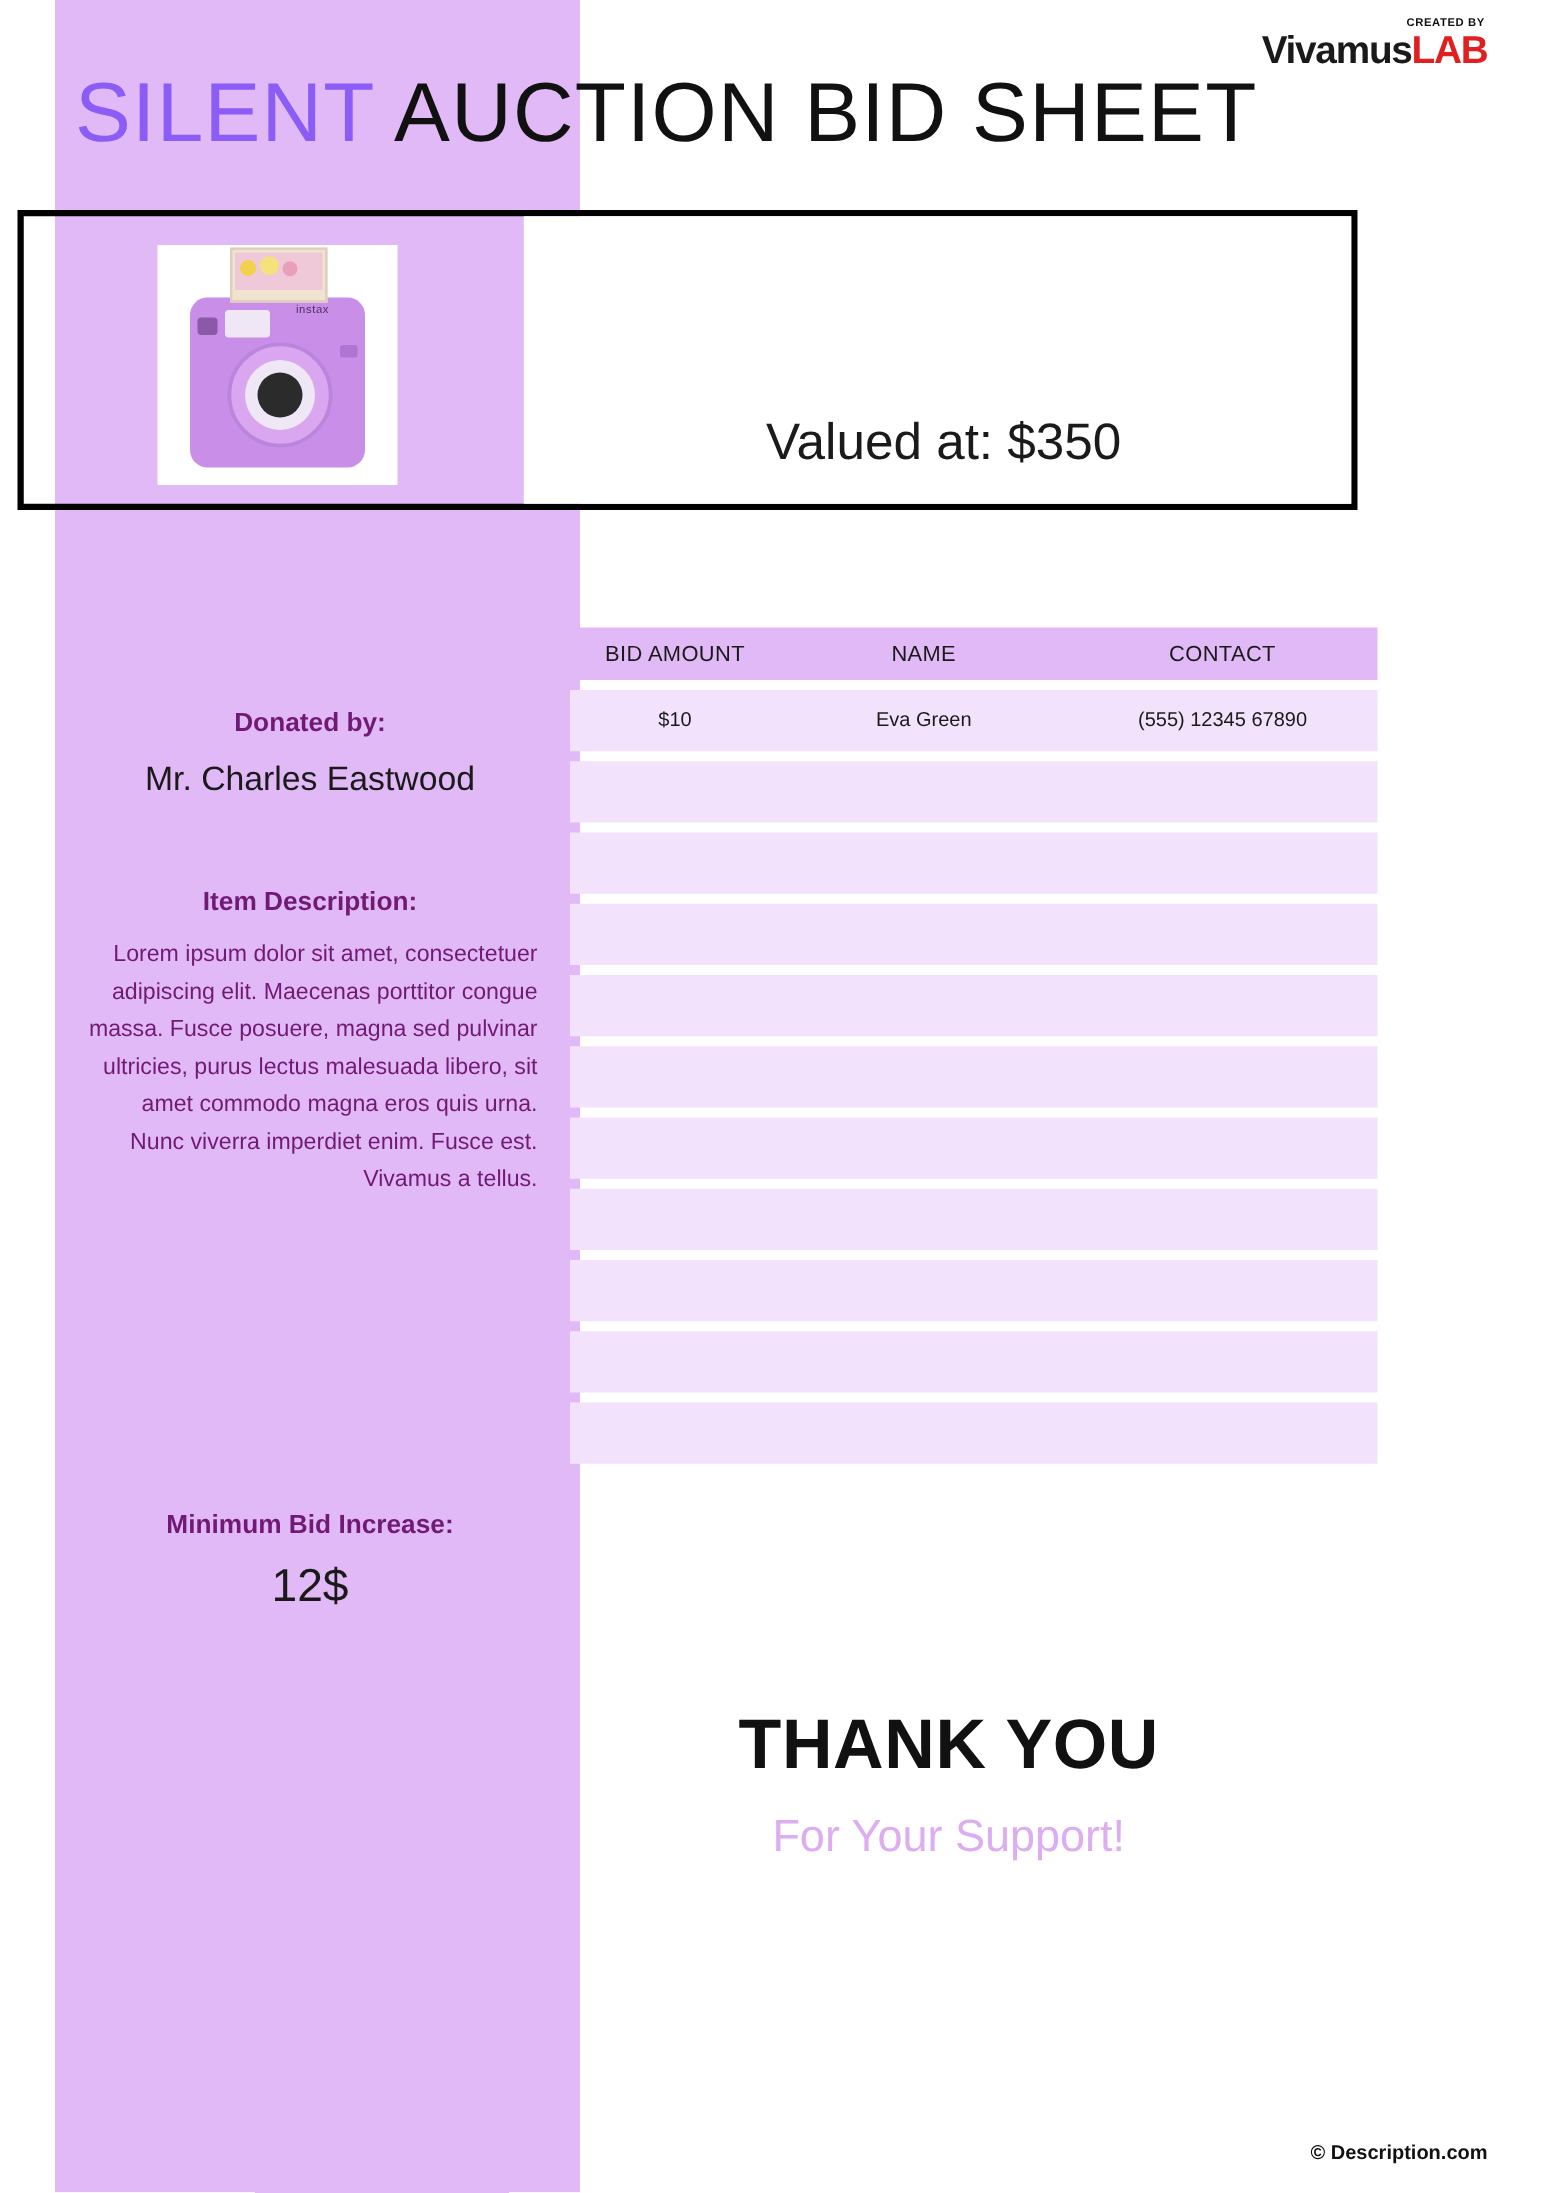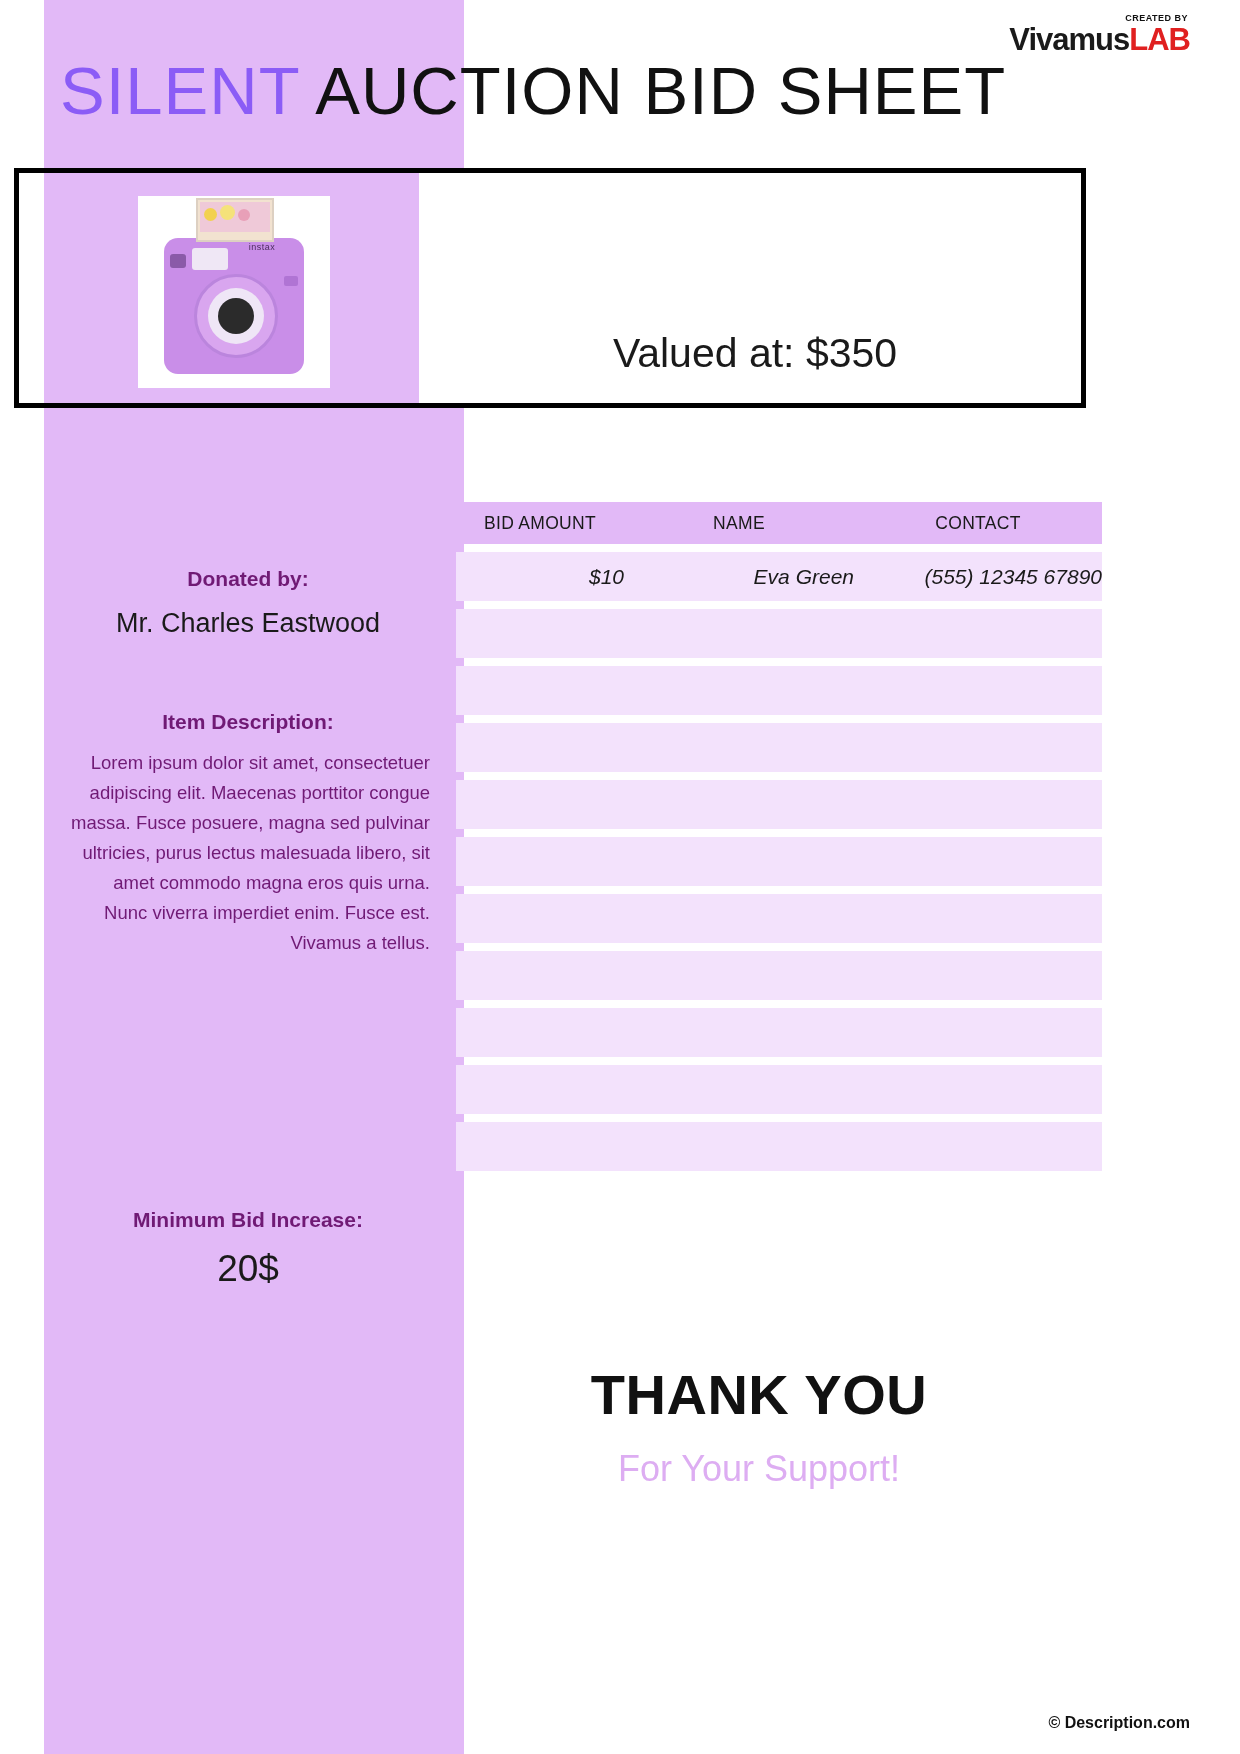--- a/index.html
+++ b/index.html
@@ -73,21 +73,20 @@
     position: absolute;
     left: 419px; top: 173px;
     width: 662px; height: 230px;
     background: #ffffff;
   }
   .item-photo {
     position: absolute;
     left: 126px; top: 196px;
     width: 192px; height: 192px;
     background: #ffffff;
-    margin-left: 12px;
   }
   .item-name {
     position: absolute;
     left: 440px; top: 196px;
     width: 630px;
     text-align: center;
     font-size: 41px;
     color: #ddadf2;
     letter-spacing: 0.5px;
   }
@@ -200,24 +199,23 @@
   .col-contact { width: 248px; }
 
   .trow {
     display: flex;
     height: 49px;
     background: #f3e2fc;
     align-items: center;
     margin-top: 8px;
   }
   .trow div {
-    font-size: 21px;
-    color: #1a1a1a;
-    text-align: right;
-    font-style: italic;
+    font-size: 16px;
+    color: #1a1a1a;
+    text-align: center;
   }
   .trow.empty { background: #f3e2fc; }
 
   
   .thankyou {
     position: absolute;
     left: 436px; top: 1362px;
     width: 646px;
     text-align: center;
     font-size: 56px;
@@ -276,21 +274,21 @@
 
   <div class="item-value">Valued at:  $350</div>
 
   <div class="lbl donated-label">Donated by:</div>
   <div class="val donated-value">Mr. Charles Eastwood</div>
 
   <div class="lbl desc-label">Item Description:</div>
   <div class="desc-text">Lorem ipsum dolor sit amet, consectetuer adipiscing elit. Maecenas porttitor congue massa. Fusce posuere, magna sed pulvinar ultricies, purus lectus malesuada libero, sit amet commodo magna eros quis urna. Nunc viverra imperdiet enim. Fusce est. Vivamus a tellus.</div>
 
   <div class="lbl minbid-label">Minimum Bid Increase:</div>
-  <div class="val minbid-value">20$</div>
+  <div class="val minbid-value">12$</div>
 
   <div class="table">
     <div class="thead">
       <div class="col-bid">BID AMOUNT</div>
       <div class="col-name">NAME</div>
       <div class="col-contact">CONTACT</div>
     </div>
 
     <div class="trow">
       <div class="col-bid">$10</div>

